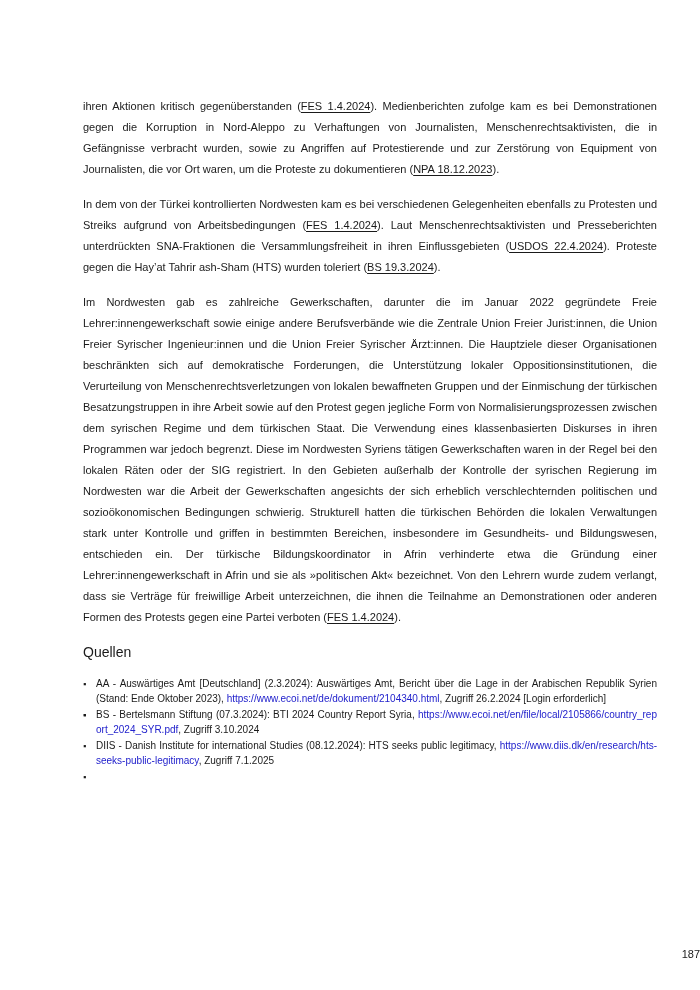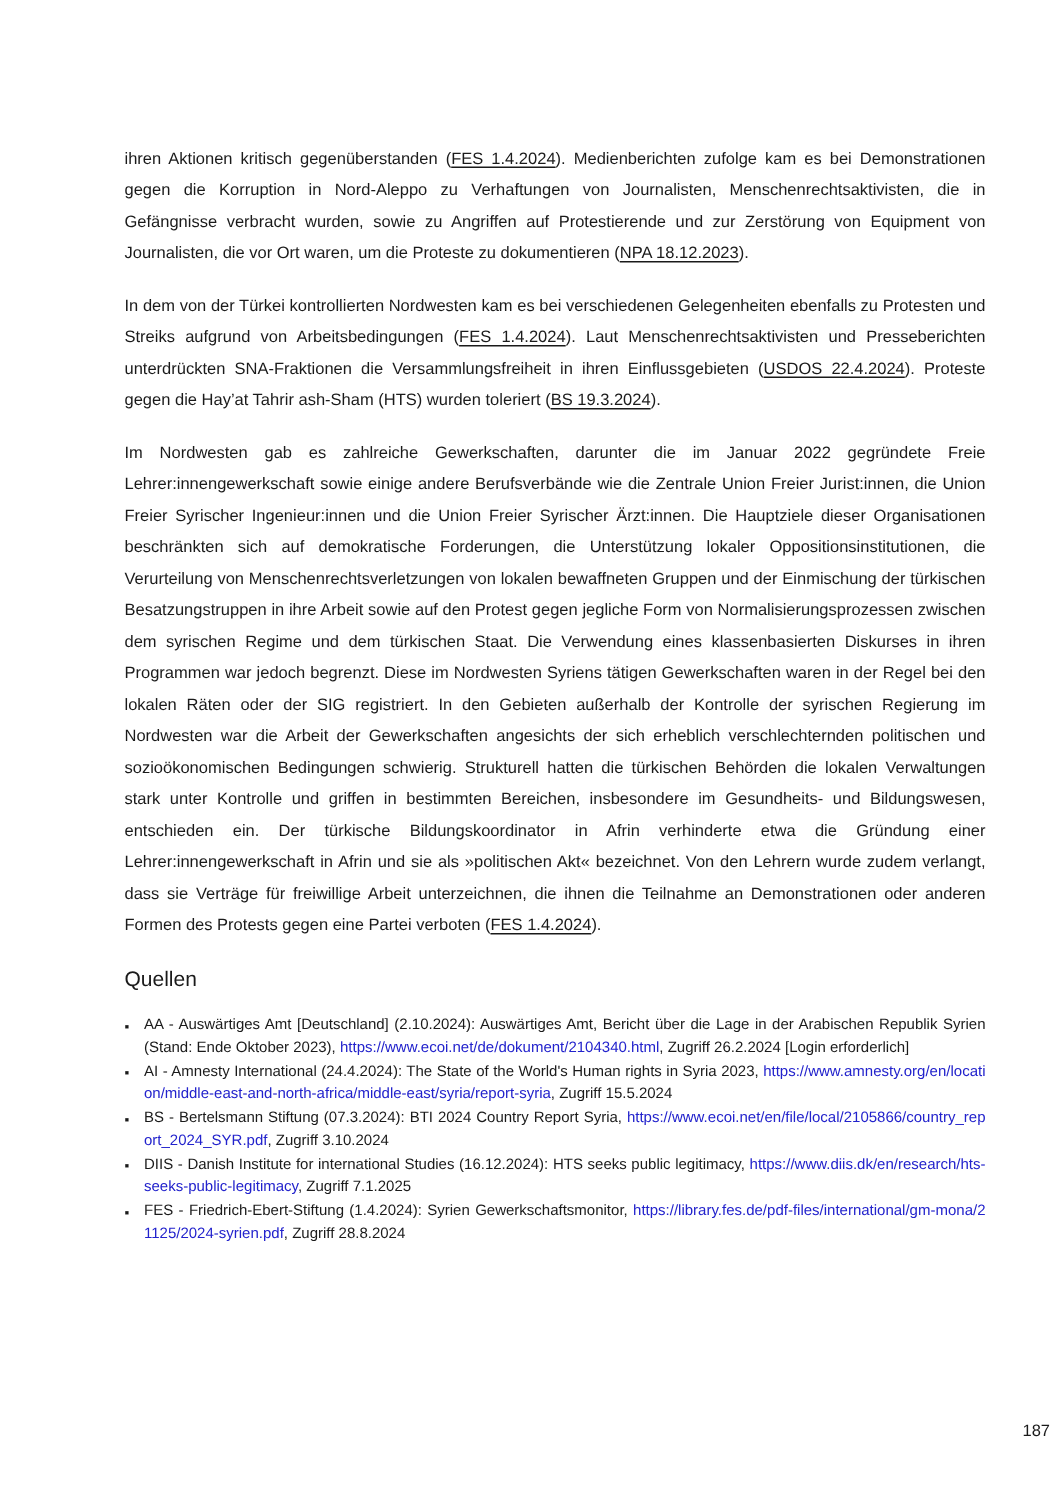--- a/index.html
+++ b/index.html
@@ -77,31 +77,31 @@
   <div class="body-text">
     <p><span>ihren Aktionen kritisch gegenüberstanden (</span><span class="ref">FES 1.4.2024</span><span>). Medienberichten zufolge kam es bei Demonstrationen gegen die Korruption in Nord-Aleppo zu Verhaftungen von Journalisten, Menschenrechtsaktivisten, die in Gefängnisse verbracht wurden, sowie zu Angriffen auf Protestierende und zur Zerstörung von Equipment von Journalisten, die vor Ort waren, um die Proteste zu dokumentieren (</span><span class="ref">NPA 18.12.2023</span><span>).</span></p>
     <p><span>In dem von der Türkei kontrollierten Nordwesten kam es bei verschiedenen Gelegenheiten ebenfalls zu Protesten und Streiks aufgrund von Arbeitsbedingungen (</span><span class="ref">FES 1.4.2024</span><span>). Laut Menschenrechtsaktivisten und Presseberichten unterdrückten SNA-Fraktionen die Versammlungsfreiheit in ihren Einflussgebieten (</span><span class="ref">USDOS 22.4.2024</span><span>). Proteste gegen die Hay’at Tahrir ash-Sham (HTS) wurden toleriert (</span><span class="ref">BS 19.3.2024</span><span>).</span></p>
     <p><span>Im Nordwesten gab es zahlreiche Gewerkschaften, darunter die im Januar 2022 gegründete Freie Lehrer:innengewerkschaft sowie einige andere Berufsverbände wie die Zentrale Union Freier Jurist:innen, die Union Freier Syrischer Ingenieur:innen und die Union Freier Syrischer Ärzt:innen. Die Hauptziele dieser Organisationen beschränkten sich auf demokratische Forderungen, die Unterstützung lokaler Oppositionsinstitutionen, die Verurteilung von Menschenrechtsverletzungen von lokalen bewaffneten Gruppen und der Einmischung der türkischen Besatzungstruppen in ihre Arbeit sowie auf den Protest gegen jegliche Form von Normalisierungsprozessen zwischen dem syrischen Regime und dem türkischen Staat. Die Verwendung eines klassenbasierten Diskurses in ihren Programmen war jedoch begrenzt. Diese im Nordwesten Syriens tätigen Gewerkschaften waren in der Regel bei den lokalen Räten oder der SIG registriert. In den Gebieten außerhalb der Kontrolle der syrischen Regierung im Nordwesten war die Arbeit der Gewerkschaften angesichts der sich erheblich verschlechternden politischen und sozioökonomischen Bedingungen schwierig. Strukturell hatten die türkischen Behörden die lokalen Verwaltungen stark unter Kontrolle und griffen in bestimmten Bereichen, insbesondere im Gesundheits- und Bildungswesen, entschieden ein. Der türkische Bildungskoordinator in Afrin verhinderte etwa die Gründung einer Lehrer:innengewerkschaft in Afrin und sie als »politischen Akt« bezeichnet. Von den Lehrern wurde zudem verlangt, dass sie Verträge für freiwillige Arbeit unterzeichnen, die ihnen die Teilnahme an Demonstrationen oder anderen Formen des Protests gegen eine Partei verboten (</span><span class="ref">FES 1.4.2024</span><span>).</span></p>
   </div>
 
   <p class="sources-heading">Quellen</p>
 
   <div class="sources-list">
     <div class="source-item">
-      <span class="bullet">▪</span><span><span>AA - Auswärtiges Amt [Deutschland] (2.10.2024): Auswärtiges Amt, Bericht über die Lage in der Arabischen Republik Syrien (Stand: Ende Oktober 2023), </span><span class="link">https://www.ecoi.net/de/dokument/2104340.html</span><span>, Zugriff 26.2.2024 [Login erforderlich]</span></span>
+      <span class="bullet">▪</span><span><span>AA - Auswärtiges Amt [Deutschland] (2.3.2024): Auswärtiges Amt, Bericht über die Lage in der Arabischen Republik Syrien (Stand: Ende Oktober 2023), </span><span class="link">https://www.ecoi.net/de/dokument/2104340.html</span><span>, Zugriff 26.2.2024 [Login erforderlich]</span></span>
     </div>
     <div class="source-item">
-      <span class="bullet">▪</span><span><span>AI - Amnesty International (24.4.2024): The State of the World's Human rights in Syria 2023, </span><span class="link">https://www.amnesty.org/en/location/middle-east-and-north-africa/middle-east/syria/report-syria</span><span>, Zugriff 15.5.2024</span></span>
+      <span class="bullet">▪</span>
     </div>
     <div class="source-item">
       <span class="bullet">▪</span><span><span>BS - Bertelsmann Stiftung (07.3.2024): BTI 2024 Country Report Syria, </span><span class="link">https://www.ecoi.net/en/file/local/2105866/country_report_2024_SYR.pdf</span><span>, Zugriff 3.10.2024</span></span>
     </div>
     <div class="source-item">
-      <span class="bullet">▪</span><span><span>DIIS - Danish Institute for international Studies (16.12.2024): HTS seeks public legitimacy, </span><span class="link">https://www.diis.dk/en/research/hts-seeks-public-legitimacy</span><span>, Zugriff 7.1.2025</span></span>
+      <span class="bullet">▪</span><span><span>DIIS - Danish Institute for international Studies (08.12.2024): HTS seeks public legitimacy, </span><span class="link">https://www.diis.dk/en/research/hts-seeks-public-legitimacy</span><span>, Zugriff 7.1.2025</span></span>
     </div>
     <div class="source-item">
-      <span class="bullet">▪</span><span><span>FES - Friedrich-Ebert-Stiftung (1.4.2024): Syrien Gewerkschaftsmonitor, </span><span class="link">https://library.fes.de/pdf-files/international/gm-mona/21125/2024-syrien.pdf</span><span>, Zugriff 28.8.2024</span></span>
+      <span class="bullet">▪</span>
     </div>
   </div>
 
   <div class="page-number">187</div>
 
 </div>
 
 </body></html>

